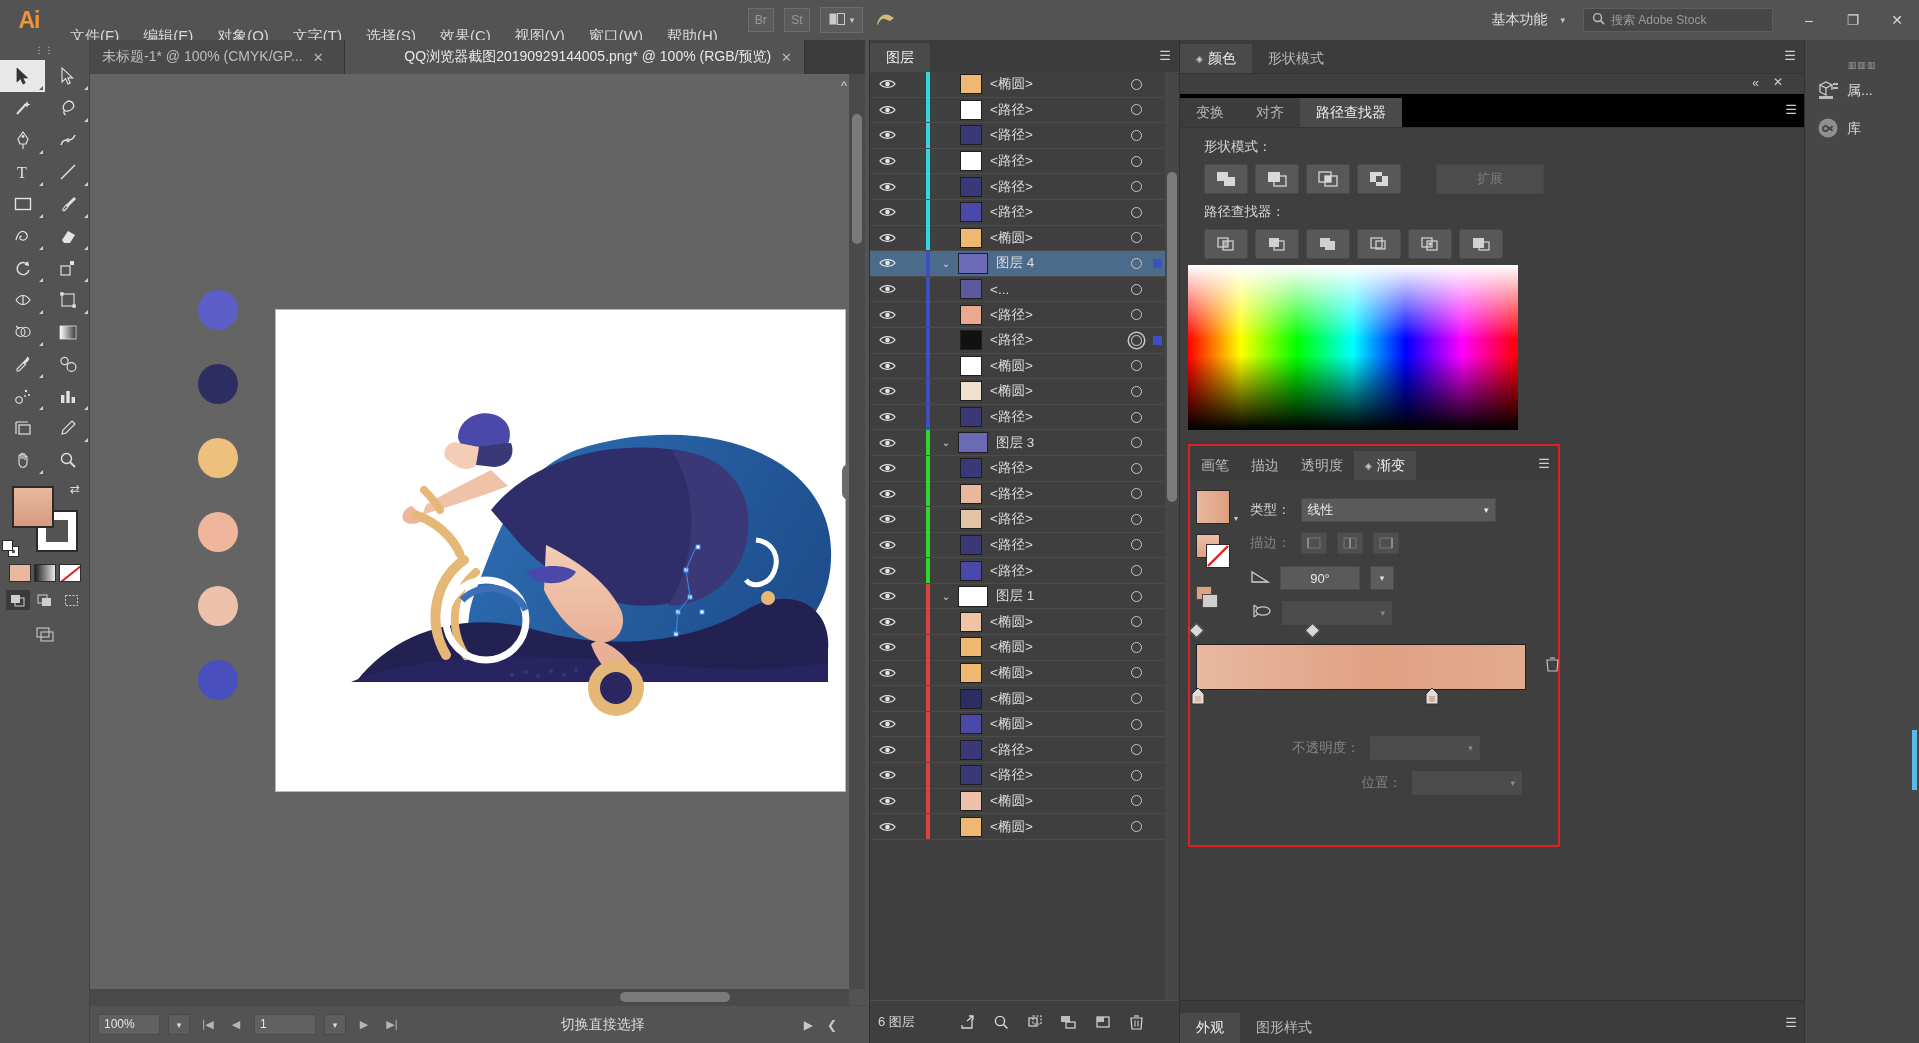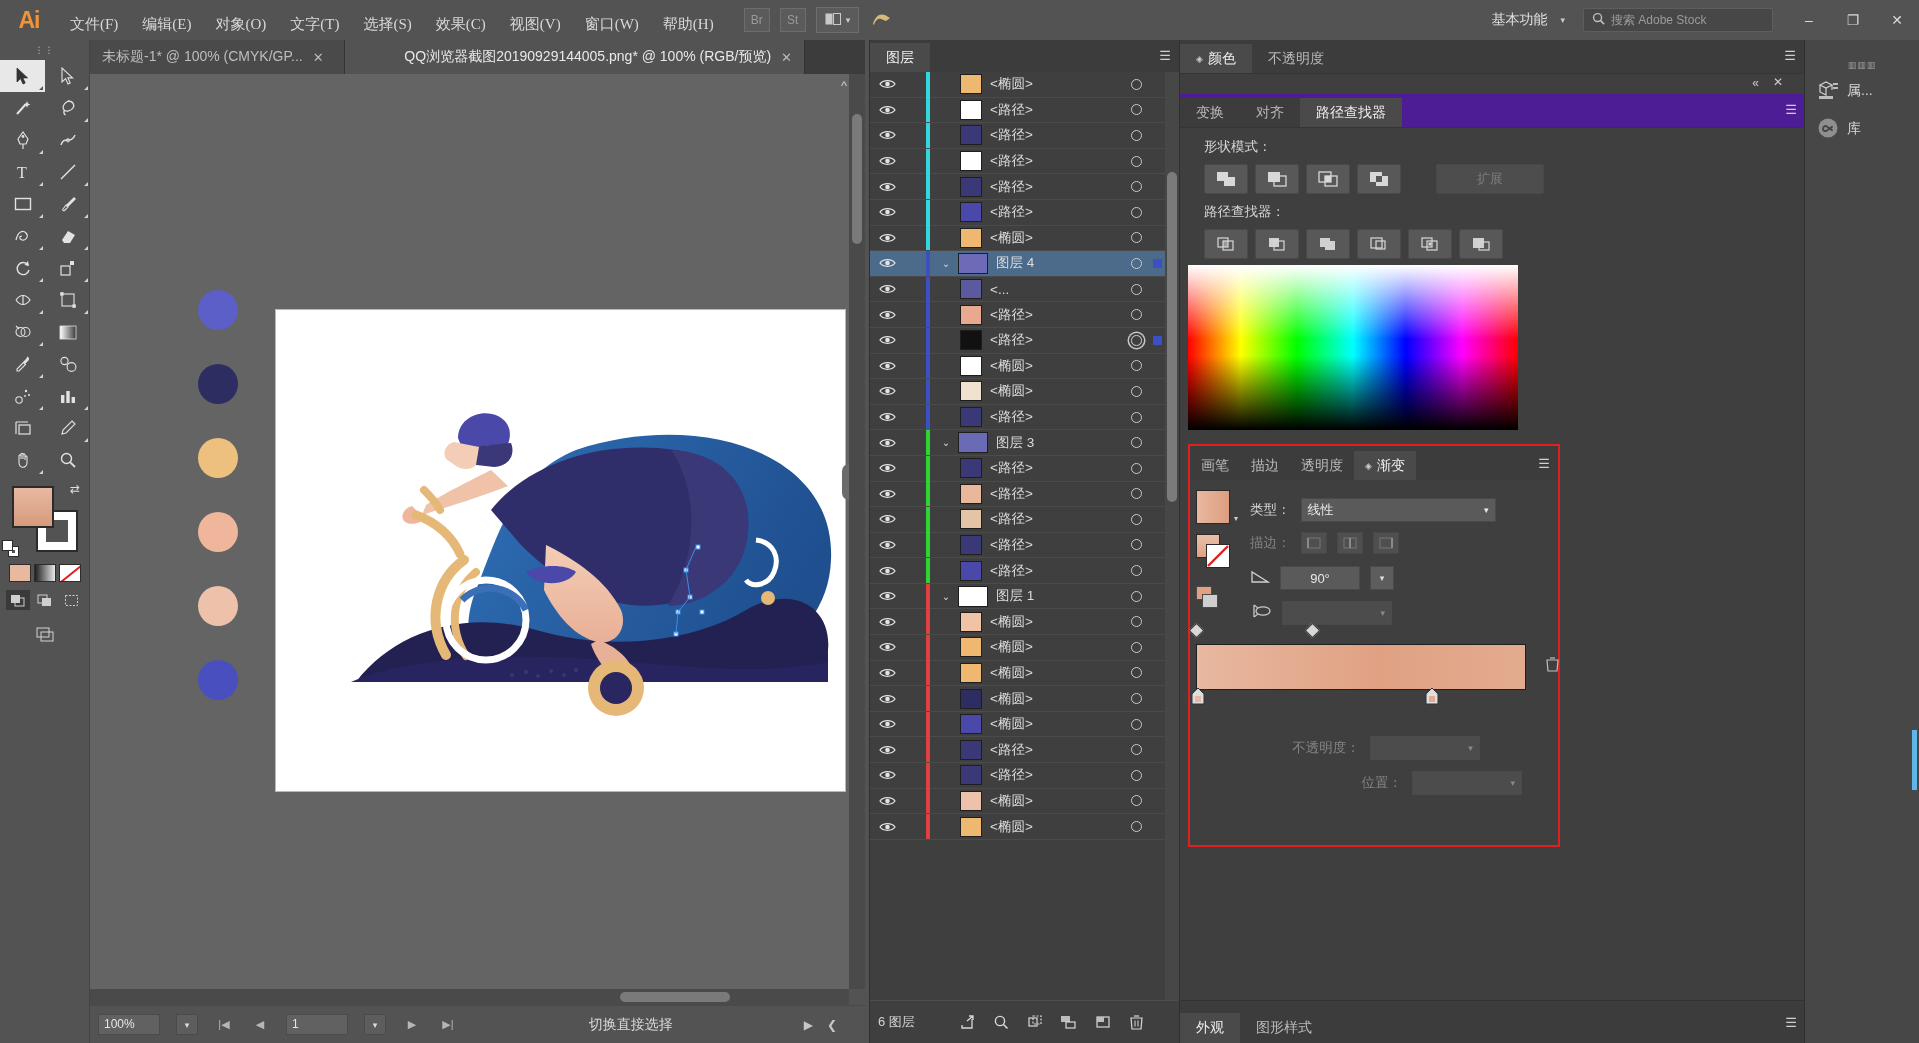--- a/index.html
+++ b/index.html
@@ -5,21 +5,21 @@
   * { box-sizing: border-box; margin:0; padding:0; }
   html,body { width:1919px; height:1043px; overflow:hidden; background:#535353;
     font-family:"Liberation Sans","DejaVu Sans",sans-serif; color:#d4d4d4; }
   #app { position:relative; width:1919px; height:1043px; }
 
   
   .menubar { position:absolute; left:0; top:0; width:1919px; height:40px;
     background:#535353; display:flex; align-items:center; }
   .ai-logo { width:58px; height:40px; display:flex; align-items:center; justify-content:center;
     font-size:23px; font-weight:bold; color:#f49236; letter-spacing:-1px; }
-  .menu-item { padding:4px 12px; height:40px; line-height:40px; font-size:15px; color:#d8d8d8; cursor:default;font-family:Liberation Serif, serif; }
+  .menu-item { padding:16px 12px; height:40px; line-height:40px; font-size:15px; color:#d8d8d8; cursor:default; }
   .mb-spacer { flex:1; }
   .tool-sq { width:26px; height:24px; border:1px solid #6d6d6d; background:#5b5b5b; color:#9a9a9a;
     font-size:12px; display:flex; align-items:center; justify-content:center; margin-right:10px; }
   .arrange-btn { display:flex; align-items:center; gap:5px; padding:0 8px; height:26px;
     border:1px solid #6d6d6d; background:#5b5b5b; margin-right:10px; }
   .ws-name { font-size:14px; color:#e0e0e0; padding:0 8px; }
   .ws-caret, .caret { font-size:9px; color:#c9c9c9; }
   .stock-search { display:flex; align-items:center; gap:6px; width:190px; height:24px;
     background:#474747; border:1px solid #5e5e5e; border-radius:2px; padding:0 8px; margin-right:14px; }
   .stock-search .ph { font-size:12px; color:#9b9b9b; }
@@ -74,21 +74,21 @@
   .vscroll { position:absolute; right:0; top:0; width:16px; bottom:16px; background:#4a4a4a; }
   .vscroll .thumb { position:absolute; left:3px; width:10px; top:40px; height:130px; background:#7a7a7a; border-radius:5px; }
   .hscroll { position:absolute; left:0; bottom:0; right:16px; height:16px; background:#4a4a4a; }
   .hscroll .thumb { position:absolute; top:3px; height:10px; left:530px; width:110px; background:#7a7a7a; border-radius:5px; }
   .collapse-arrow { position:absolute; right:2px; top:4px; font-size:13px; color:#cfcfcf; }
   .canvas-handle { position:absolute; right:-7px; top:390px; width:14px; height:36px;
     background:#6b6b6b; border-radius:7px; }
 
   
   .statusbar { position:absolute; left:90px; top:1005px; width:775px; height:38px;
-    background:#535353; display:flex; align-items:center; gap:16px; padding:0 8px; border-top:1px solid #4a4a4a; }
+    background:#535353; display:flex; align-items:center; gap:8px; padding:0 8px; border-top:1px solid #4a4a4a; }
   .zoomfield { width:62px; height:21px; background:#616161; border:1px solid #4b4b4b; color:#e6e6e6;
     font-size:12px; padding:0 5px; line-height:19px; }
   .ddbtn { width:22px; height:21px; background:#5d5d5d; border:1px solid #4b4b4b;
     display:flex; align-items:center; justify-content:center; font-size:9px; color:#ddd; }
   .navbtn { width:20px; height:21px; display:flex; align-items:center; justify-content:center;
     font-size:11px; color:#b6b6b6; }
   .pagefield { width:62px; height:21px; background:#616161; border:1px solid #4b4b4b; color:#e6e6e6;
     font-size:12px; padding:0 5px; line-height:19px; }
   .status-text { flex:1; text-align:center; font-size:14px; color:#d9d9d9; }
   .status-right { display:flex; align-items:center; gap:14px; padding-right:20px; font-size:12px; color:#c7c7c7; }
@@ -1154,30 +1154,30 @@
     </div>
   </div>
 
   <div class="right-dock">
 
     <div class="sub-tabrow" style="height:34px">
       <div class="ptab active">
         <span class="diamond">◈</span>
         <span>颜色</span>
       </div>
-      <div class="ptab">不透明度</div>
+      <div class="ptab">形状模式</div>
       <div class="pmenu">☰</div>
     </div>
 
     <div style="position:absolute;left:0;top:34px;width:625px;height:20px;background:#3f3f3f">
       <span style="position:absolute;right:46px;top:2px;font-size:12px;color:#cfcfcf">«</span>
       <span style="position:absolute;right:22px;top:1px;font-size:12px;color:#cfcfcf">✕</span>
     </div>
 
-    <div class="sub-tabrow" style="position:absolute;left:0;top:54px;width:625px;height:34px;background:#4c1d95">
+    <div class="sub-tabrow" style="position:absolute;left:0;top:54px;width:625px;height:34px;background:#000000">
       <div class="ptab">变换</div>
       <div class="ptab">对齐</div>
       <div class="ptab active">路径查找器</div>
       <div class="pmenu">☰</div>
     </div>
 
     <div class="section" style="position:absolute;left:0;top:155px;width:625px">
       <div class="slabel" style="padding:8px 0 8px 24px">路径查找器：</div>
       <div class="pf-row">
         <div class="pf-btn">

